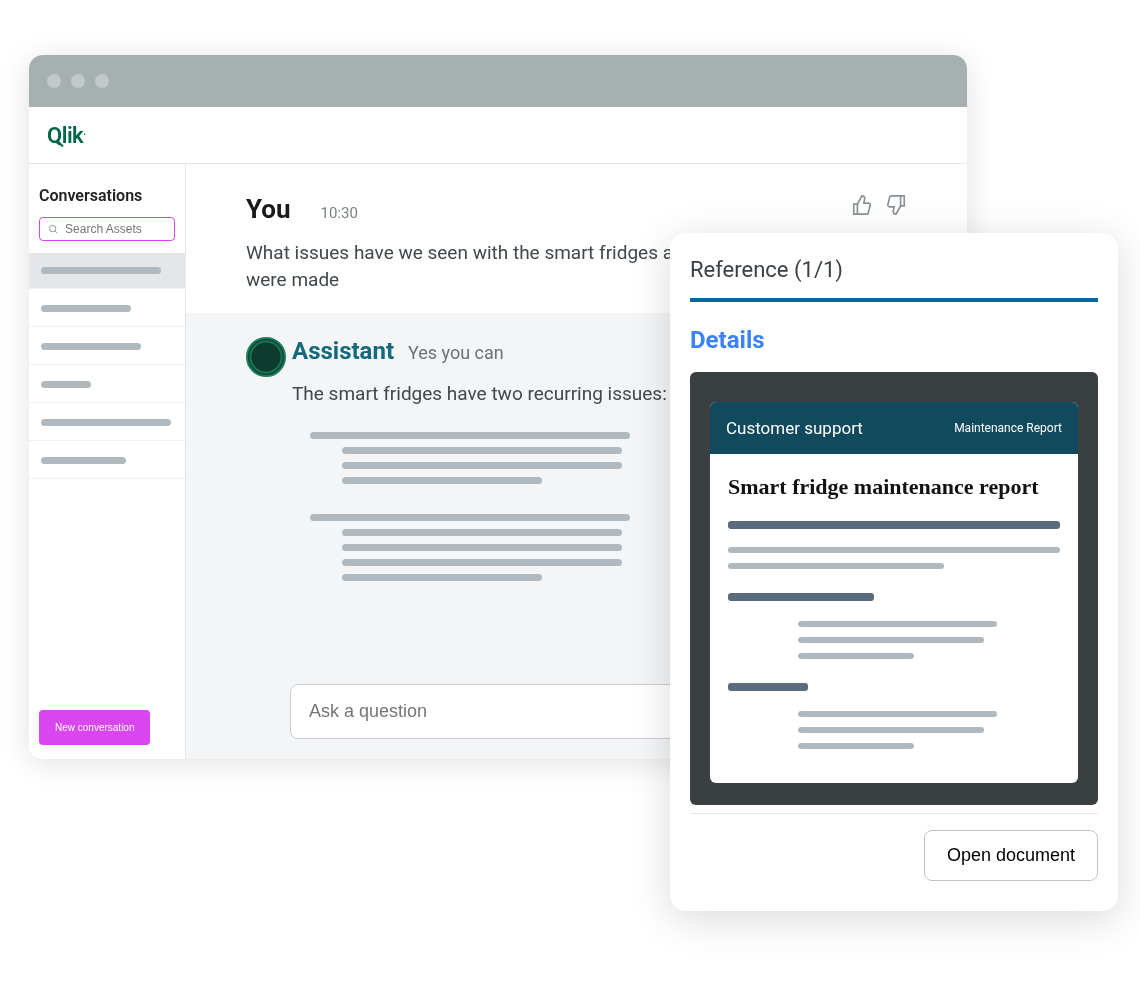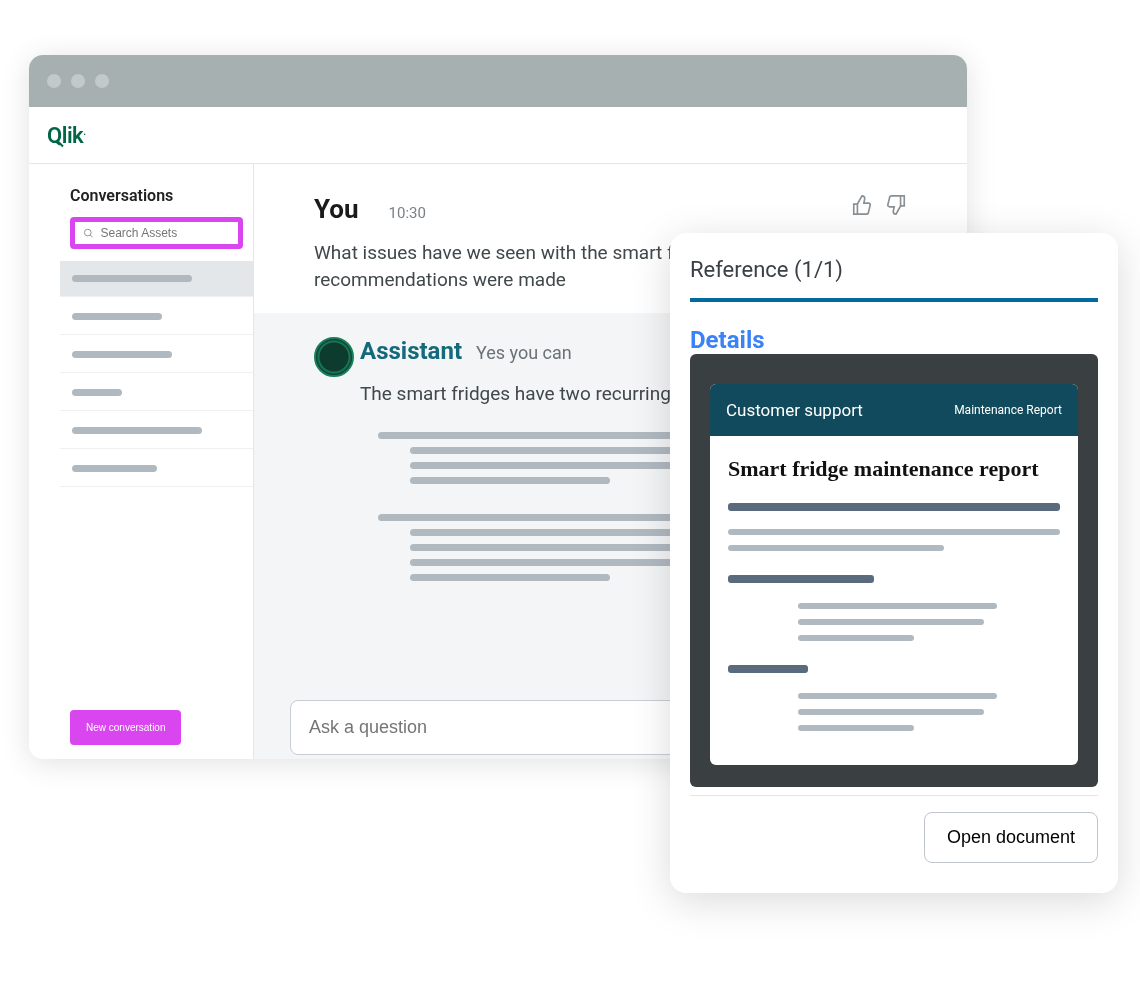--- a/index.html
+++ b/index.html
@@ -44,33 +44,32 @@
   height: 2px;
   background: #006648;
   transform: rotate(45deg);
 }
 
 .body {
   display: flex;
   height: calc(100% - 109px);
 }
 .sidebar {
-  width: 194px;
+  width: 157px;
   background: #fff;
   border-right: 1px solid #e4e7e9;
   display: flex;
   flex-direction: column;
   padding: 12px 8px 12px 8px;
-  margin-left: 31px;
 }
 .sidebar h3 { font-size: 16px; font-weight: 600; padding: 10px 2px 12px 2px; color: #222; }
 .search-box {
   display: flex;
   align-items: center;
-  border: 5px solid #d946ef;
+  border: 1px solid #d946ef;
   border-radius: 4px;
   padding: 4px 8px;
   margin: 0 2px 12px 2px;
   gap: 6px;
 }
 .search-box input {
   border: none;
   outline: none;
   font-size: 12px;
   width: 100%;
@@ -137,21 +136,21 @@
 .assistant-head { display: flex; align-items: baseline; gap: 14px; }
 .assistant-head .name { font-size: 24px; font-weight: 700; color: #14697a; }
 .assistant-head .sub { font-size: 18px; color: #6a7278; }
 .assistant-body { font-size: 19px; color: #40484c; margin-top: 16px; line-height: 1.4; }
 .answer-ph-group { margin-top: 24px; display: flex; flex-direction: column; gap: 8px; }
 .ans-line { height: 7px; background: #b1b9c0; border-radius: 4px; }
 
 .ask-row {
   position: absolute;
   left: 261px;
-  bottom: 4px;
+  bottom: 20px;
   right: 20px;
 }
 .ask-input {
   width: 100%;
   border: 1px solid #c9cdd1;
   border-radius: 8px;
   padding: 16px 18px;
   font-size: 18px;
   color: #6a7278;
   outline: none;
@@ -164,20 +163,21 @@
   top: 233px;
   width: 448px;
   background: #fff;
   border-radius: 16px;
   box-shadow: 0 8px 40px rgba(0,0,0,0.15);
   padding: 24px 20px 30px 20px;
 }
 .panel-title { font-size: 22px; color: #3a4046; padding-bottom: 16px; border-bottom: 4px solid #0369a1; }
 .panel-sub { font-size: 24px; font-weight: 700; color: #3b82f6; margin-top: 24px; }
 .doc-frame {
+  margin-top: 18px;
   background: #3a3f42;
   border-radius: 6px;
   padding: 30px 20px 22px 20px;
 }
 .doc-page {
   background: #fff;
   border-radius: 6px;
   overflow: hidden;
 }
 .doc-hdr {

